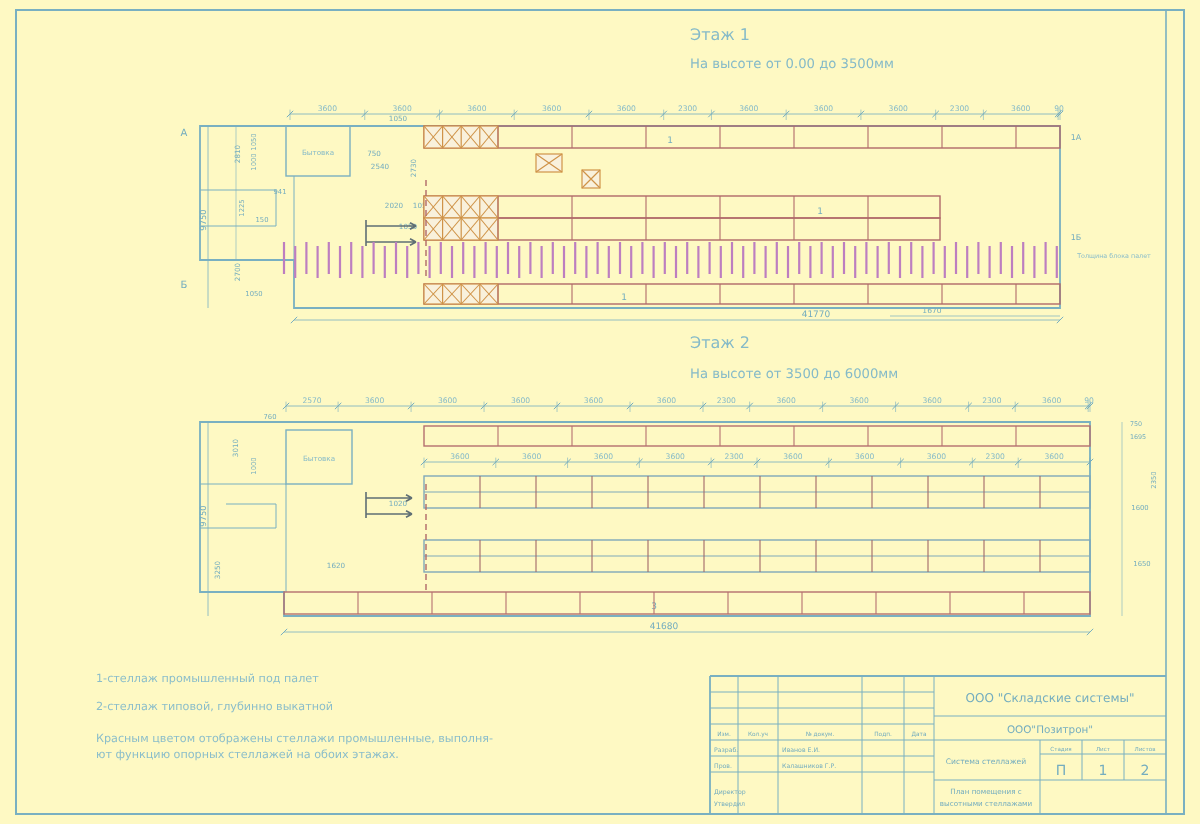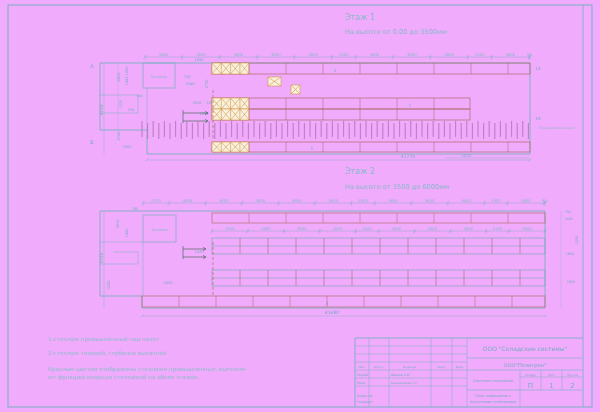--- a/index.html
+++ b/index.html
@@ -1,16 +1,16 @@
 <!DOCTYPE html>
 <html><head>
 <meta charset="utf-8">
 <style>
   html,body{margin:0;padding:0;background:#ffffff;}
-  .page{position:relative;width:600px;height:412px;background:#f0abfc;overflow:hidden;}
+  .page{position:relative;width:600px;height:412px;background:#fef9c3;overflow:hidden;}
   svg{display:block}
   svg text{font-family:"DejaVu Sans","Liberation Sans",sans-serif;fill:#85bac8;}
   .ln{stroke:#79b0c1;fill:none;}
   .dim{fill:#74adbf;}
   .lbl{fill:#8abdca;}
   .rk{stroke:#b06a6a;fill:none;}
   .rk2{stroke:#7fa9ba;fill:none;}
   .rkp{stroke:#b47070;fill:none;}
   .hz{stroke:#cf9348;fill:#f9f1dc;}
 </style>

